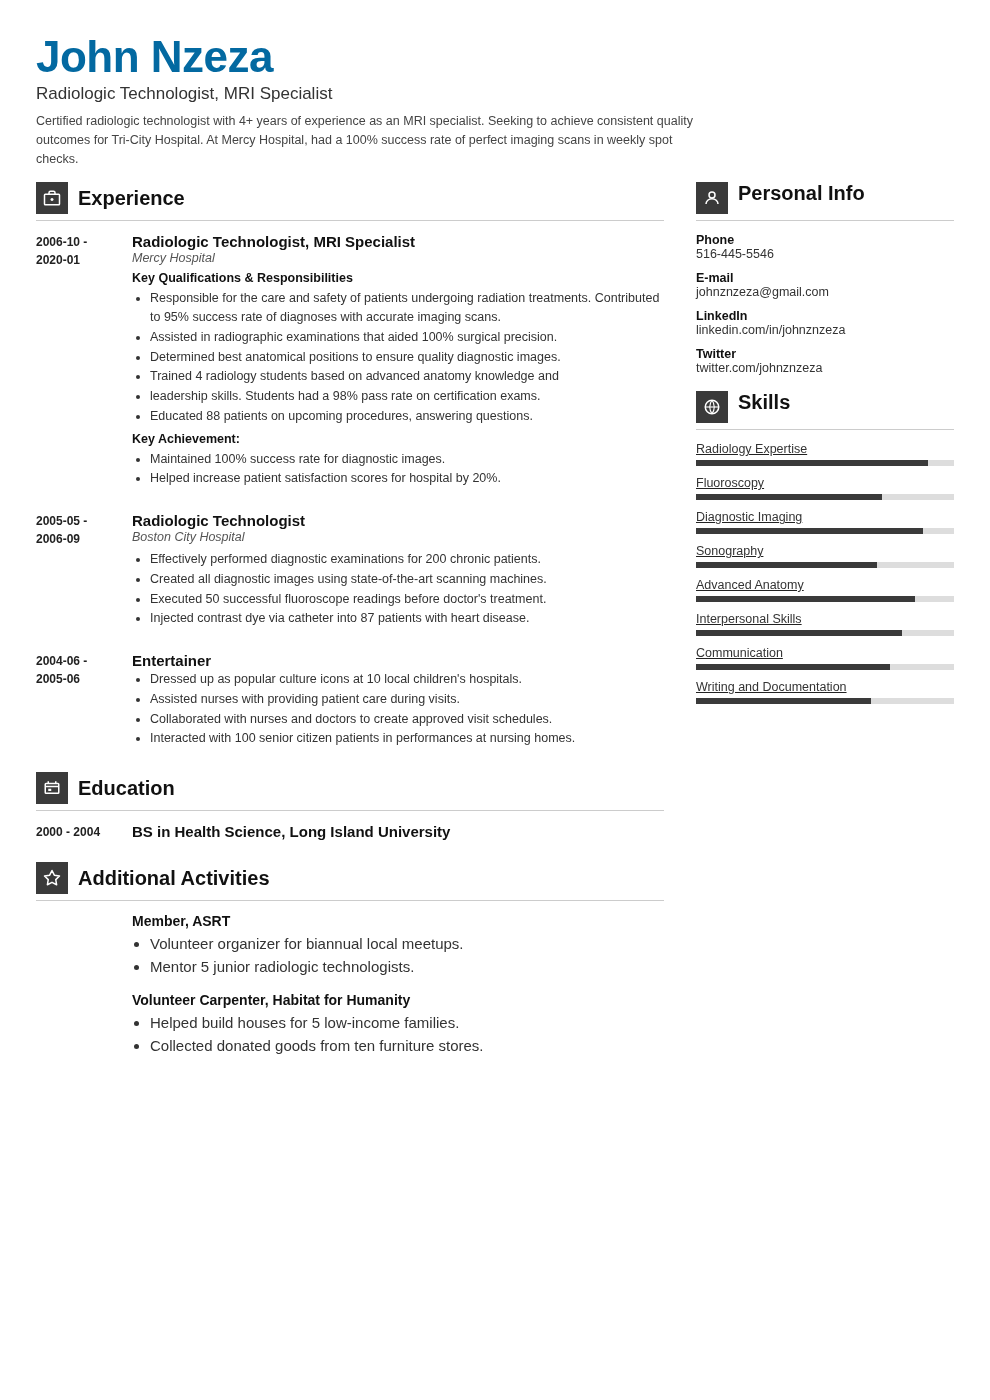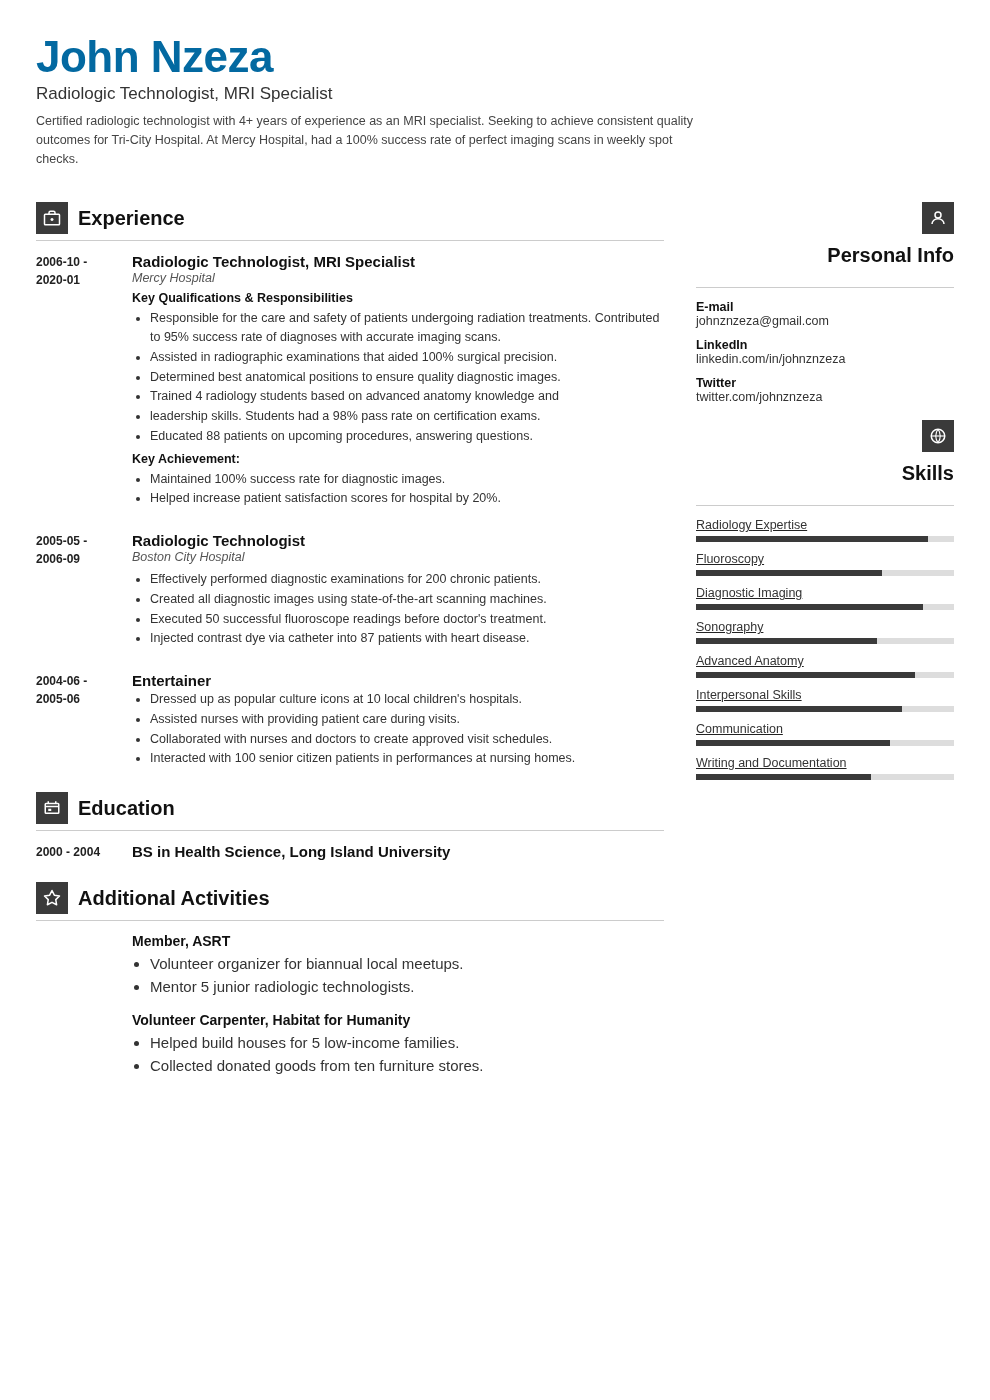--- a/index.html
+++ b/index.html
@@ -34,21 +34,20 @@
     }
     .header p {
       font-size: 12.5px;
       color: #444;
       line-height: 1.5;
       max-width: 670px;
     }
     .main-content {
       display: flex;
       gap: 32px;
-      margin-top: 20px;
     }
     .left-col {
       flex: 1;
       min-width: 0;
     }
     .right-col {
       width: 258px;
       flex-shrink: 0;
     }
     .section {
@@ -125,26 +124,25 @@
       color: #333;
       line-height: 1.5;
       margin-bottom: 1px;
     }
     
     .right-section {
       margin-bottom: 16px;
     }
     .right-section-header {
       display: flex;
-      align-items: flex-end;
+      align-items: flex-start;
       gap: 10px;
       border-bottom: 1.5px solid #ccc;
-      padding-bottom: 20px;
+      padding-bottom: 6px;
       margin-bottom: 12px;
-      flex-direction: column;
     }
     .right-section-header .icon-box {
       width: 32px;
       height: 32px;
       background: #3a3a3a;
       display: flex;
       align-items: center;
       justify-content: center;
       flex-shrink: 0;
     }
@@ -378,20 +376,24 @@
         <div class="right-section-header">
           <div class="icon-box">
             <svg viewBox="0 0 24 24" xmlns="http://www.w3.org/2000/svg">
               <circle cx="12" cy="8" r="4" fill="none" stroke="#fff" stroke-width="2"></circle>
               <path d="M4 20c0-4 3.6-7 8-7s8 3 8 7" fill="none" stroke="#fff" stroke-width="2"></path>
             </svg>
           </div>
           <h3>Personal Info</h3>
         </div>
         <div class="info-item">
+          <div class="label">Phone</div>
+          <div class="value">516-445-5546</div>
+        </div>
+        <div class="info-item">
           <div class="label">E-mail</div>
           <div class="value">johnznzeza@gmail.com</div>
         </div>
         <div class="info-item">
           <div class="label">LinkedIn</div>
           <div class="value">linkedin.com/in/johnznzeza</div>
         </div>
         <div class="info-item">
           <div class="label">Twitter</div>
           <div class="value">twitter.com/johnznzeza</div>

